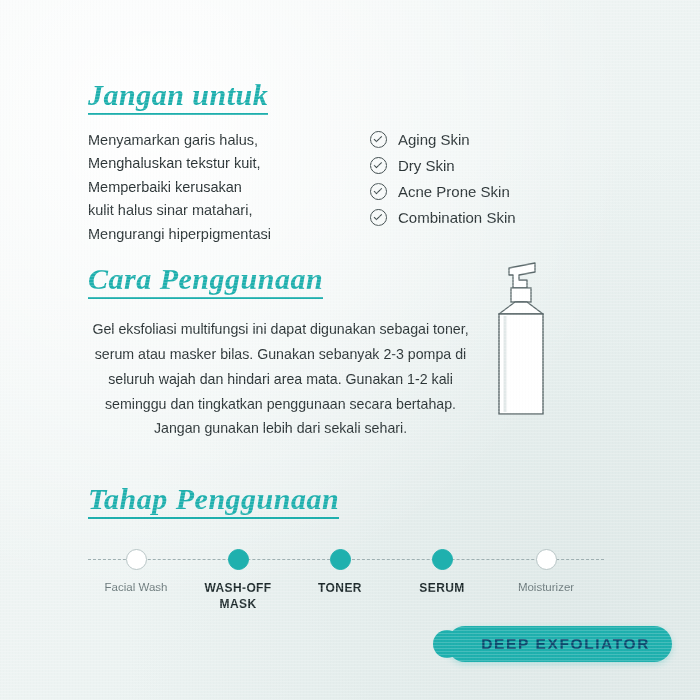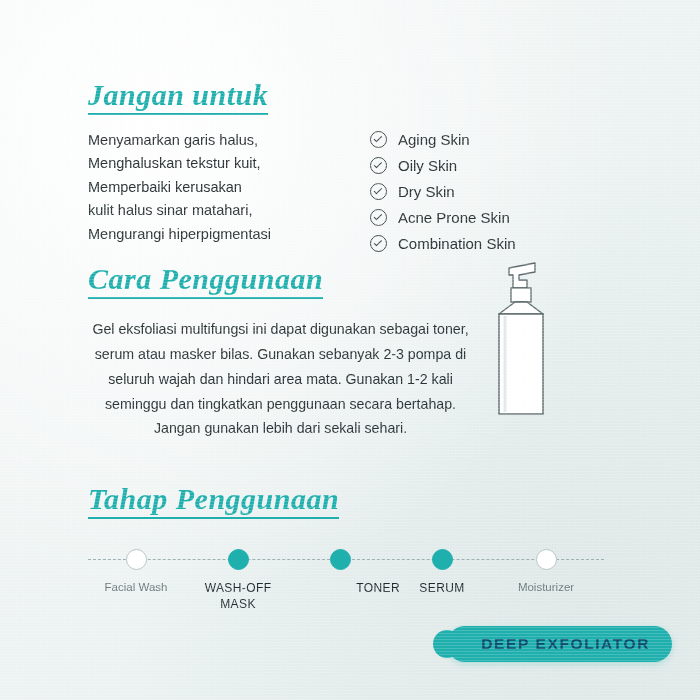--- a/index.html
+++ b/index.html
@@ -168,21 +168,21 @@
     border-color: #1fb0ae;
   }
   .step-label {
     margin-top: 10px;
     font-size: 11.5px;
     color: #6d7b7d;
     line-height: 1.35;
   }
   .step.active .step-label {
     color: #1e2a2c;
-    font-weight: normal;
+    font-weight: bold;
     font-size: 12px;
     letter-spacing: 0.4px;
   }
 
   
   .badge {
     position: absolute;
     right: 28px;
     bottom: 38px;
     display: flex;
@@ -219,24 +219,20 @@
         <div>Menyamarkan garis halus,</div>
         <div>Menghaluskan tekstur kuit,</div>
         <div>Memperbaiki kerusakan</div>
         <div>kulit halus sinar matahari,</div>
         <div>Mengurangi hiperpigmentasi</div>
       </div>
       <div class="check-list">
         <div class="check-item">
           <span class="check-circle"></span>
           <span>Aging Skin</span>
-        </div>
-        <div class="check-item">
-          <span class="check-circle"></span>
-          <span>Oily Skin</span>
         </div>
         <div class="check-item">
           <span class="check-circle"></span>
           <span>Dry Skin</span>
         </div>
         <div class="check-item">
           <span class="check-circle"></span>
           <span>Acne Prone Skin</span>
         </div>
         <div class="check-item">
@@ -276,21 +272,21 @@
       <div class="step" style="left:48px;">
         <div class="dot"></div>
         <div class="step-label">Facial Wash</div>
       </div>
 
       <div class="step active" style="left:150px;">
         <div class="dot active"></div>
         <div class="step-label">WASH-OFF<br>MASK</div>
       </div>
 
-      <div class="step active" style="left:252px;text-align:right;">
+      <div class="step active" style="left:252px;">
         <div class="dot active"></div>
         <div class="step-label">TONER</div>
       </div>
 
       <div class="step active" style="left:354px;">
         <div class="dot active"></div>
         <div class="step-label">SERUM</div>
       </div>
 
       <div class="step" style="left:458px;">

